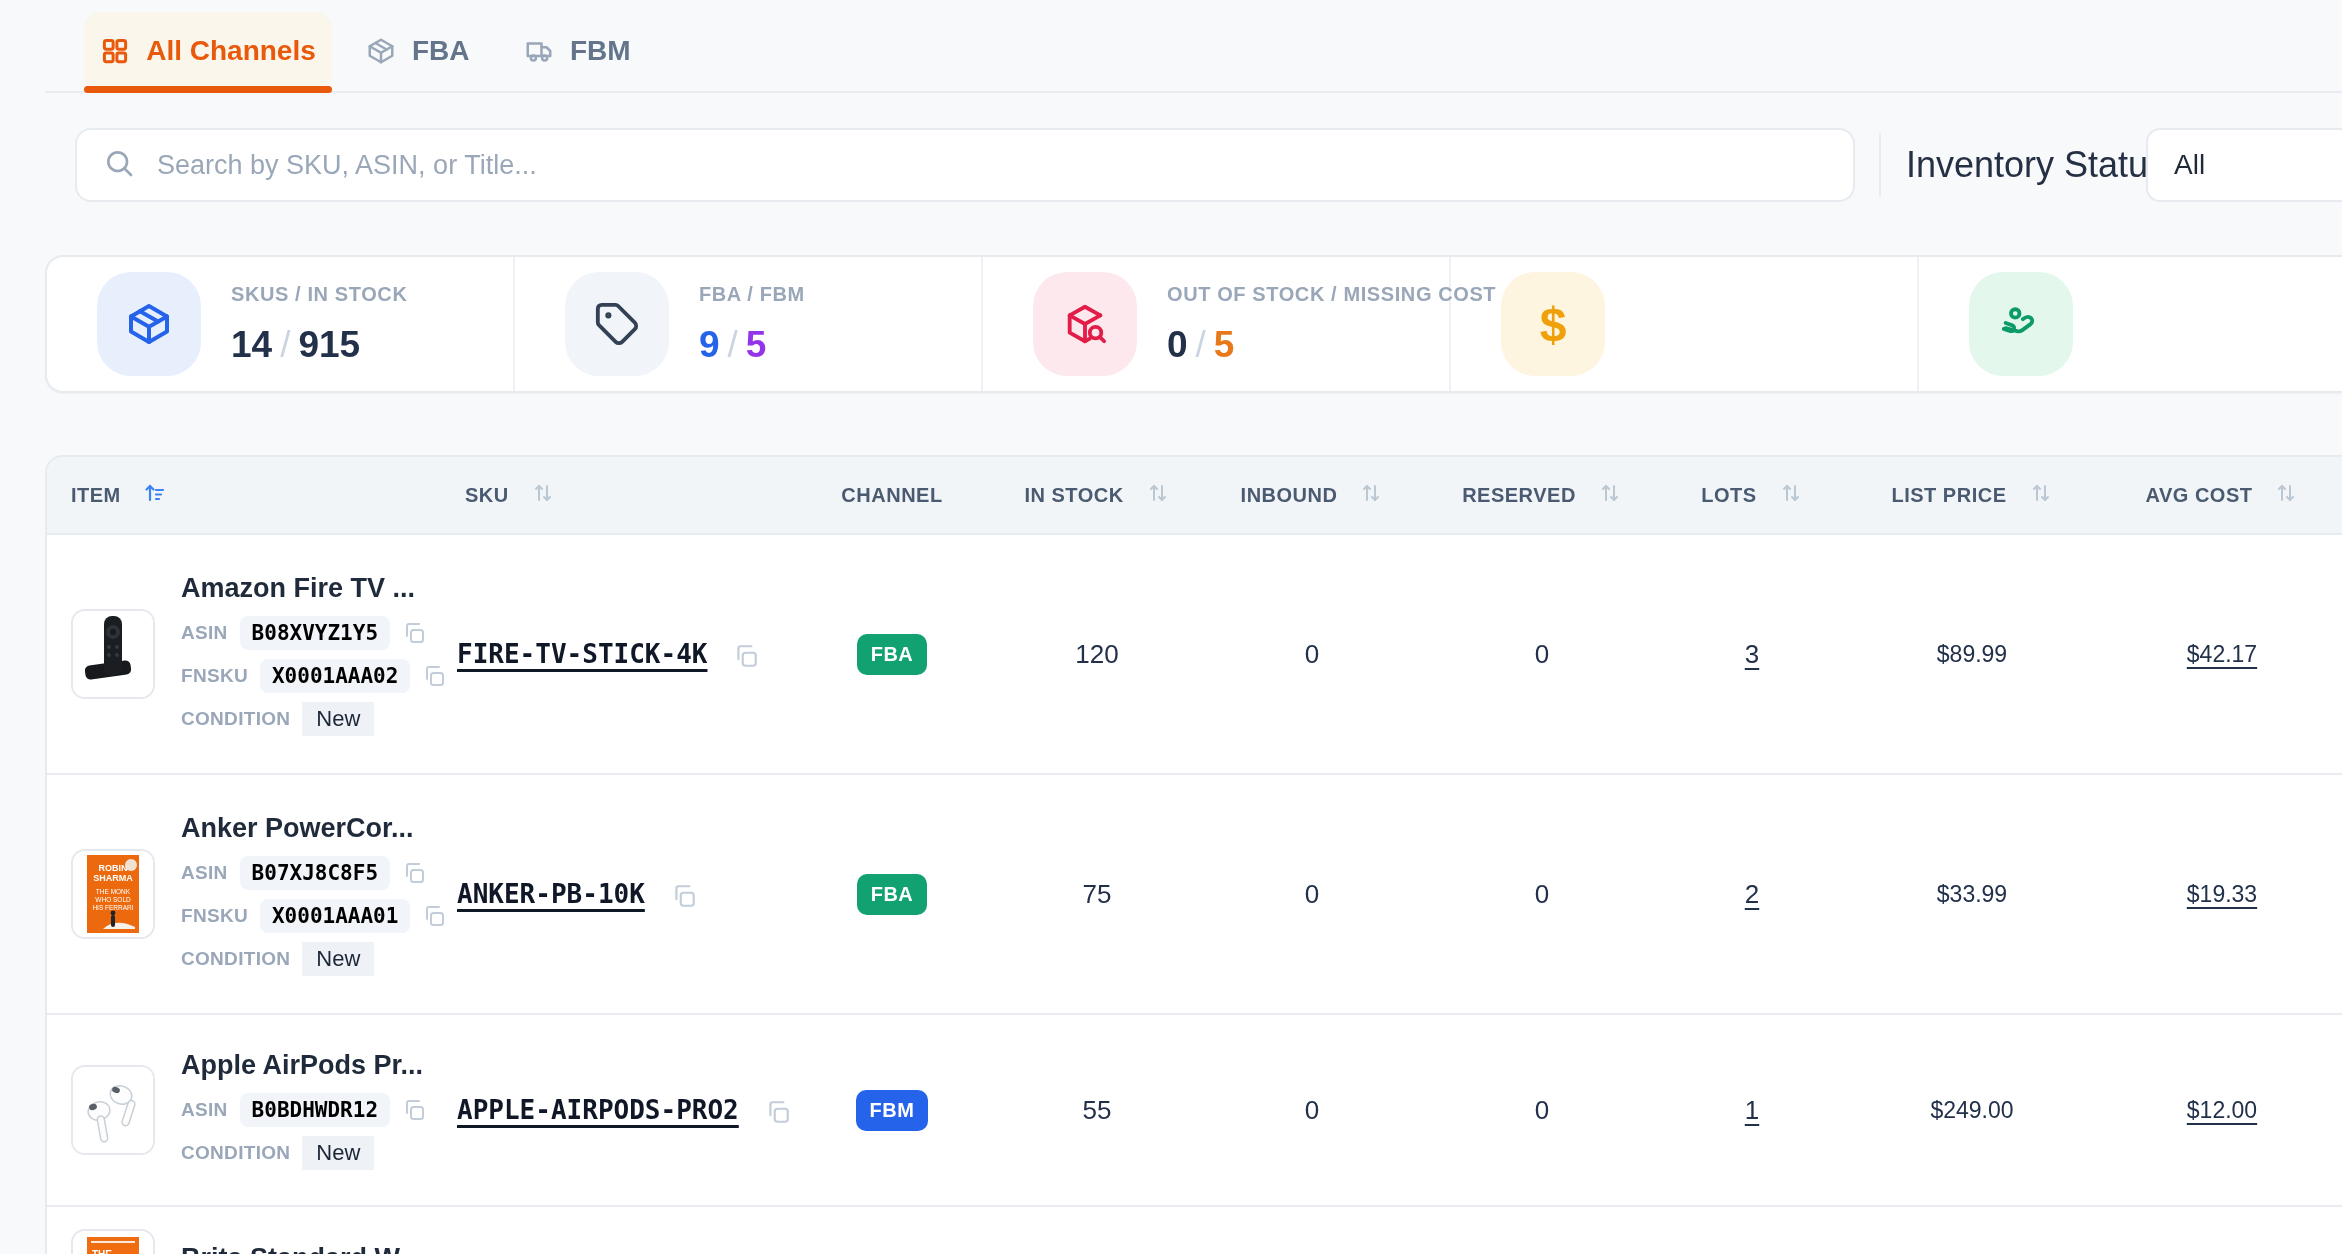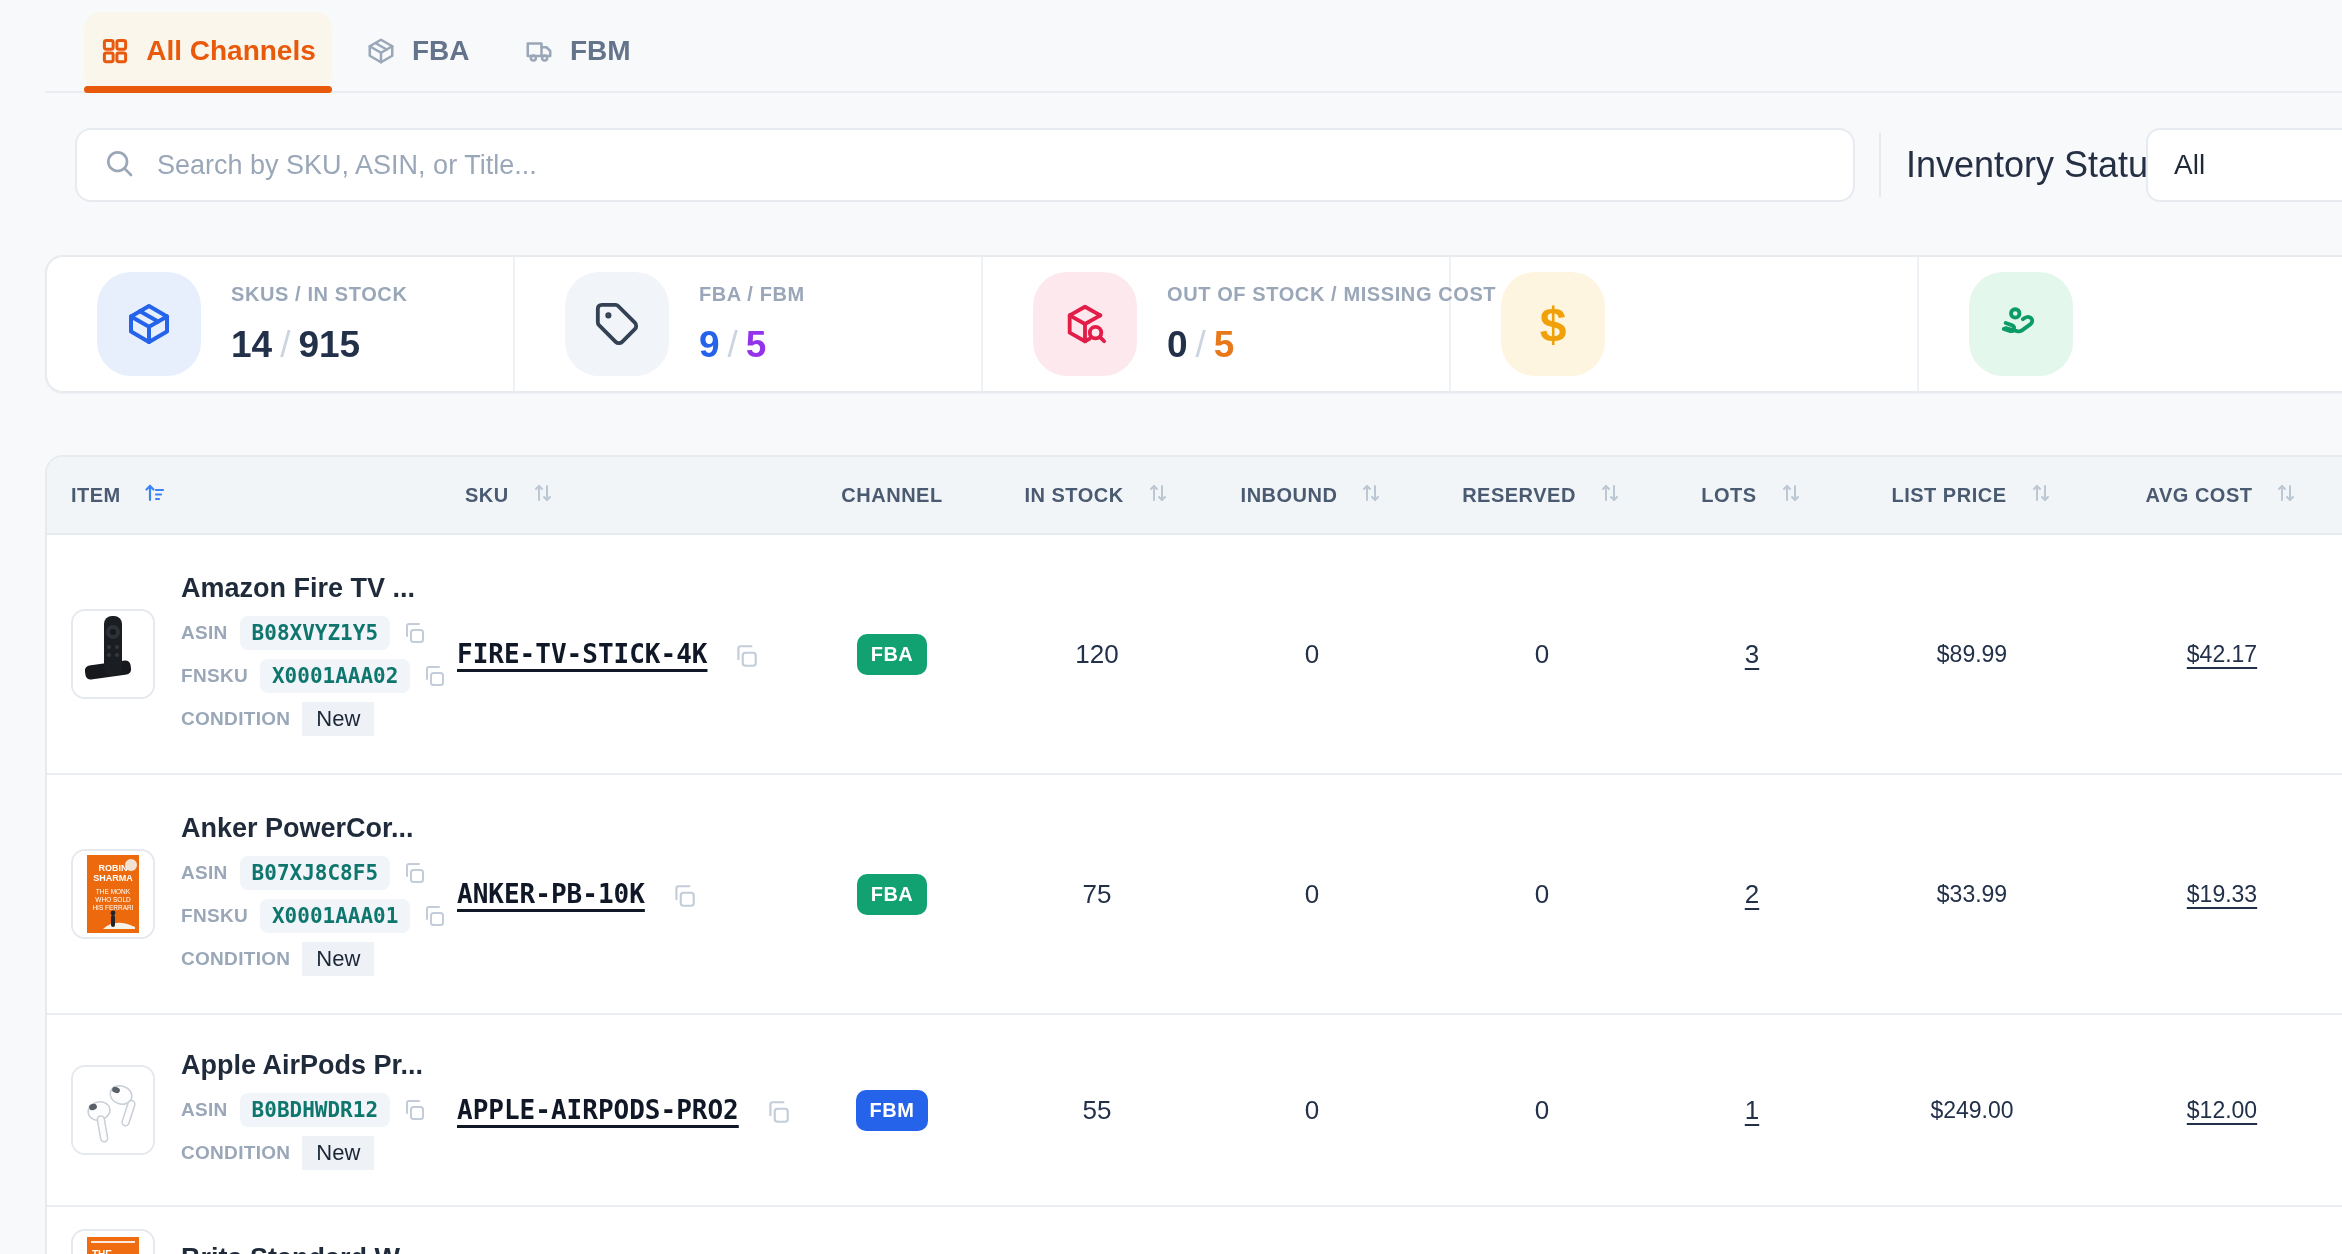--- a/index.html
+++ b/index.html
@@ -48,21 +48,21 @@
   .trow{border-bottom:2px solid #e9edf2;align-items:center;}
   .row-h1{height:238px;}
   .row-h2{height:190px;}
   .row-h3{height:120px;border-bottom:none;}
   .item-cell{display:flex;align-items:center;padding-left:24px;gap:26px;}
   .thumb{width:80px;height:86px;border-radius:14px;border:2px solid #e5e9ef;background:#fff;overflow:hidden;flex:0 0 auto;}
   .thumb svg{display:block;}
   .item-title{font-size:27px;font-weight:700;color:#1f2a3a;margin-bottom:12px;white-space:nowrap;}
   .meta-line{display:flex;align-items:center;gap:12px;margin-top:9px;}
   .meta-label{font-size:19px;font-weight:700;color:#9aa7b8;letter-spacing:.3px;}
-  .code-pill{font-family:"DejaVu Sans Mono",monospace;font-size:21px;font-weight:700;color:#0f766e;background:#f1f5f9;border-radius:8px;padding:5px 12px;}
+  .code-pill{font-family:"DejaVu Sans Mono",monospace;font-size:21px;font-weight:700;color:#000000;background:#f1f5f9;border-radius:8px;padding:5px 12px;}
   .cond-pill{font-size:22px;color:#1b2636;background:#eef2f7;border-radius:0;padding:4px 14px;}
   .copy-btn{display:flex;align-items:center;cursor:pointer;}
   .sku-cell{display:flex;align-items:flex-end;gap:26px;}
   .sku-link{font-family:"DejaVu Sans Mono",monospace;font-size:26px;font-weight:700;color:#101828;text-decoration:underline;text-underline-offset:6px;text-decoration-thickness:2.5px;cursor:pointer;white-space:nowrap;}
   .cell-center{display:flex;justify-content:center;align-items:center;}
   .badge{font-size:20px;font-weight:700;letter-spacing:.5px;color:#fff;border-radius:10px;padding:9px 14px;}
   .badge-fba{background:#12a170;}
   .badge-fbm{background:#2563eb;}
   .num{font-size:26px;font-weight:500;color:#22304a;}
   .price{font-size:23px;font-weight:500;color:#22304a;}

